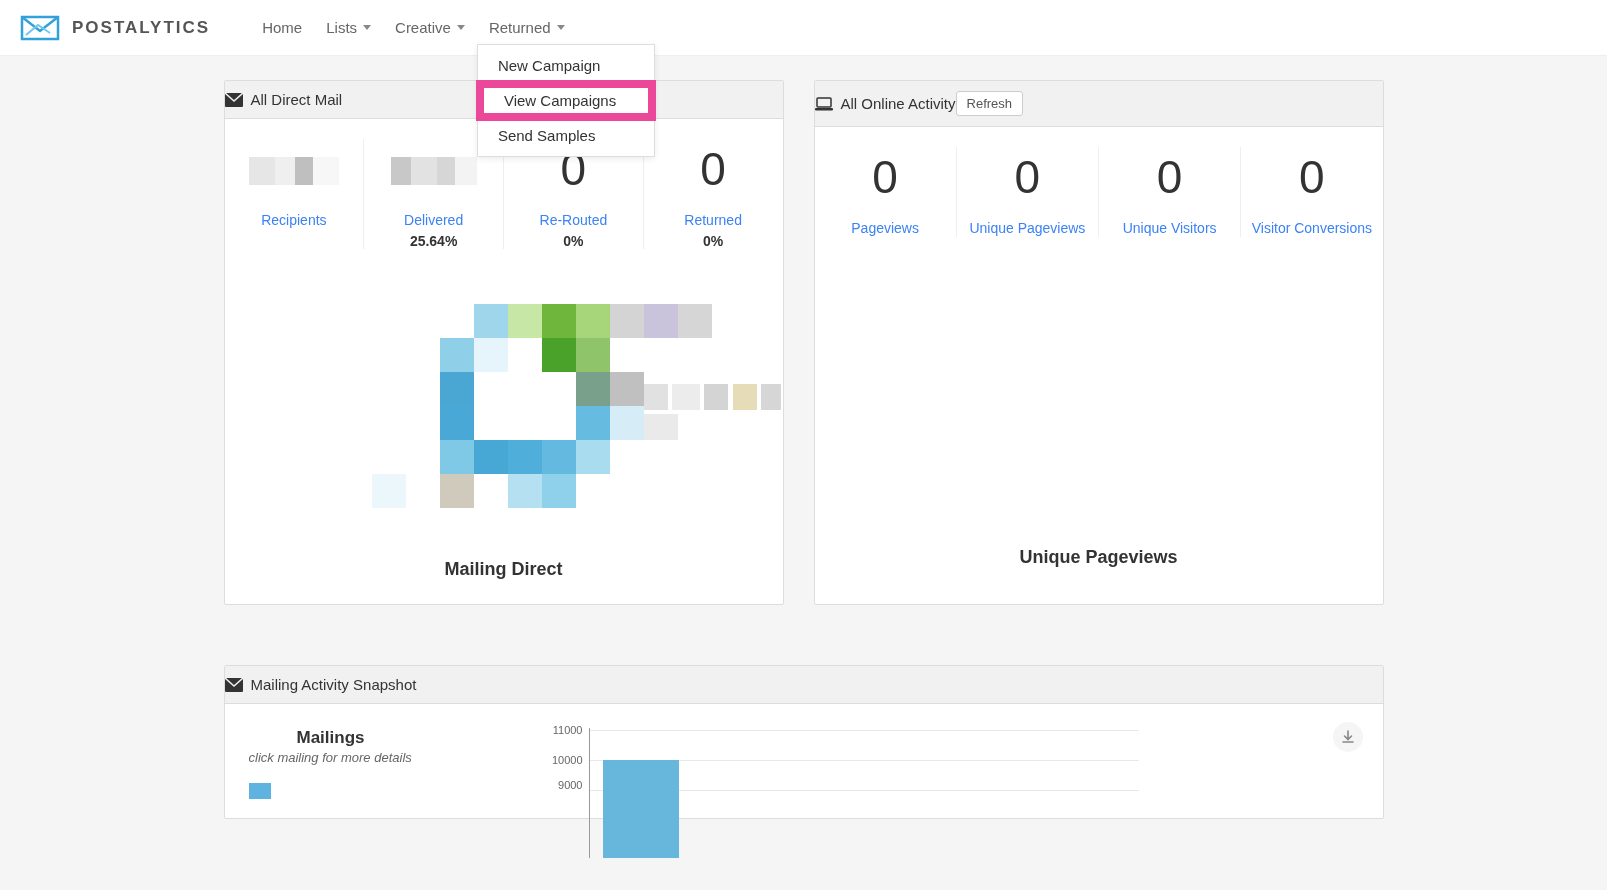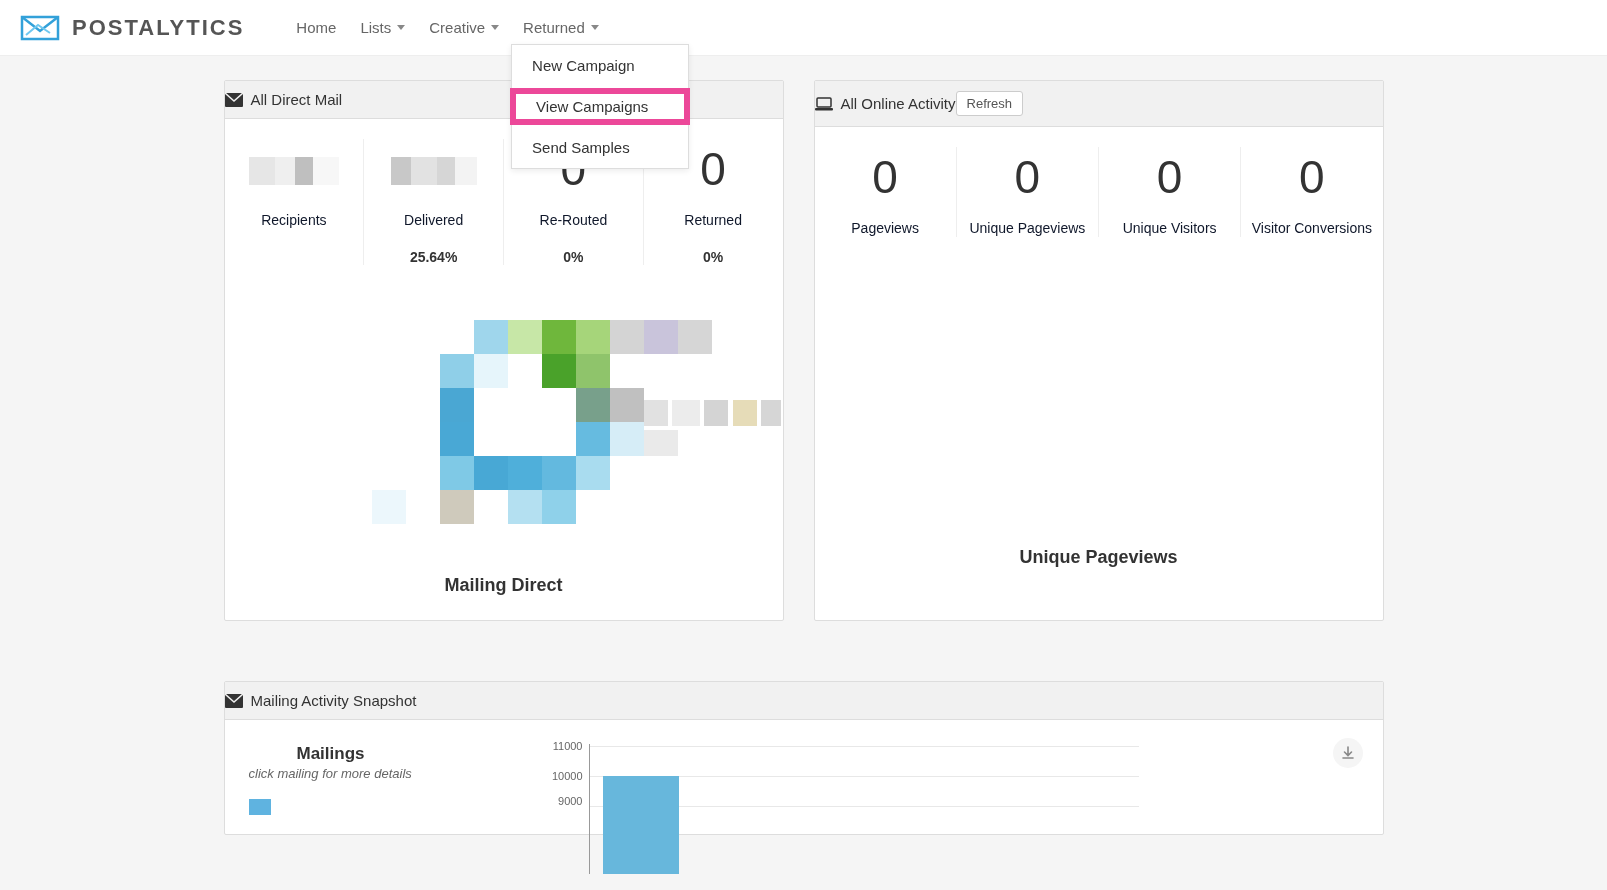--- a/index.html
+++ b/index.html
@@ -2,40 +2,40 @@
 <html><head>
 <meta charset="utf-8">
 <style>
   * { box-sizing: border-box; margin: 0; padding: 0; }
   body { font-family: "Segoe UI", Arial, sans-serif; background: #fff; color: #333; width: 1607px; }
   .navbar {
     height: 56px; display: flex; align-items: center; padding: 0 20px;
     border-bottom: 1px solid #eee; background: #fff; position: relative; z-index: 10;
   }
   .logo-wrap { display: flex; align-items: center; gap: 12px; margin-right: 40px; }
-  .logo-text { font-weight: 700; letter-spacing: 2px; font-size: 22px; color: #555; }
+  .logo-text { font-weight: 700; letter-spacing: 2px; font-size: 17px; color: #555; }
   .nav-items { display: flex; align-items: center; gap: 0; }
   .nav-item {
     padding: 8px 12px; color: #666; font-size: 15px; cursor: pointer;
     display: flex; align-items: center; gap: 6px; position: relative;
   }
   .caret-down {
     width: 0; height: 0; border-left: 4px solid transparent;
     border-right: 4px solid transparent; border-top: 5px solid #888;
   }
   .dropdown {
     position: absolute; top: 100%; left: 0; background: #fff;
     border: 1px solid #ddd; box-shadow: 0 2px 6px rgba(0,0,0,0.08);
     min-width: 178px; padding: 6px 0; z-index: 20;
   }
   .dropdown-item {
     padding: 6px 20px; color: #333; font-size: 15px; cursor: pointer; white-space: nowrap;
   }
   .dropdown-item.highlighted {
-    border: 6px solid #ec4899; padding: 4px 20px; margin: 8px -2px;
+    border: 8px solid #ec4899; padding: 4px 20px; margin: 0 -2px;
   }
   .page-bg { background: #f5f5f5; padding: 24px 0 60px; min-height: 860px; }
   .container { width: 1160px; margin: 0 auto; }
   .row { display: flex; gap: 30px; }
   .panel {
     background: #fff; border: 1px solid #ddd; border-radius: 2px;
   }
   .panel-left { flex: 0 0 560px; }
   .panel-right { flex: 1; }
   .panel-full { width: 100%; }
@@ -53,22 +53,22 @@
   .stat-cell {
     flex: 1; text-align: center; border-right: 1px solid #eee;
     display: flex; flex-direction: column; align-items: center; justify-content: flex-start;
     padding: 0 4px;
   }
   .stat-cell:last-child { border-right: none; }
   .stat-value {
     font-size: 46px; font-weight: 300; color: #333; line-height: 1;
     height: 60px; display: flex; align-items: center; justify-content: center;
   }
-  .stat-label { font-size: 14px; color: #0f172a; margin-top: 12px; line-height: 1.3;}
-  .stat-sub { font-size: 14px; color: #333; font-weight: 600; margin-top: 20px; }
+  .stat-label { font-size: 14px; color: #3b82f6; margin-top: 12px; line-height: 1.3;}
+  .stat-sub { font-size: 14px; color: #333; font-weight: 600; margin-top: 4px; }
   .blur-box {
     display: inline-block;
   }
   .blur-box span { display: inline-block; height: 28px; }
   .chart-area { height: 270px; display: flex; align-items: center; justify-content: center; position: relative; }
   .panel-subtitle { text-align: center; font-size: 18px; font-weight: 600; color: #333; padding: 10px 0 24px; }
   .pixel-chart { position: relative; width: 400px; height: 220px; }
   .px { position: absolute; width: 34px; height: 34px; }
   .legend-blur { position: absolute; width: 170px; height: 28px; }
   .snapshot-body { padding: 24px 24px 0; display: flex; gap: 24px; position: relative;}

